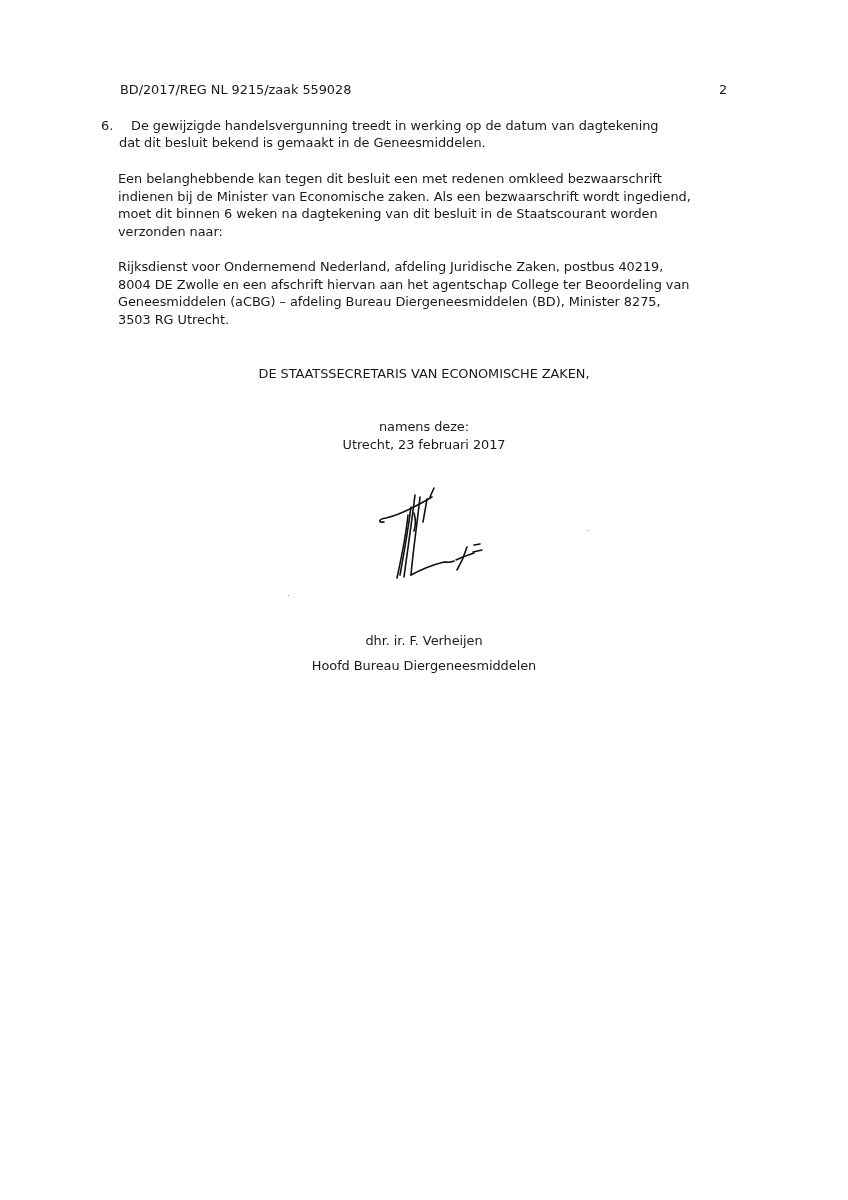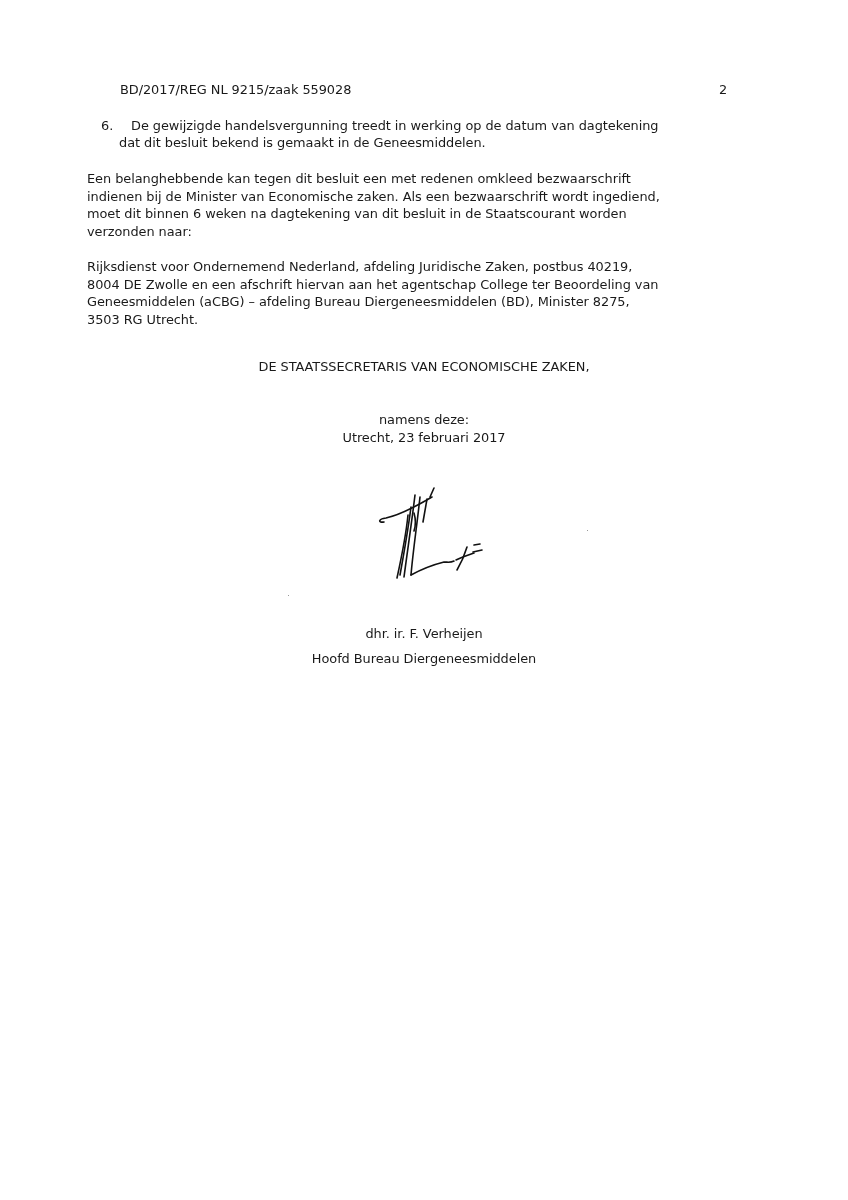--- a/index.html
+++ b/index.html
@@ -26,25 +26,26 @@
       position: absolute;
       white-space: nowrap;
       line-height: 17px;
       letter-spacing: -0.05px;
     }
     .ref { left: 101px; top: 81px; margin-left: 19px; }
     .pagenum { left: 719px; top: 81px; }
     .item-num { left: 101px; top: 117px; }
     .item-l1 { left: 119px; top: 117px; margin-left: 12px; }
     .item-l2 { left: 119px; top: 134px; }
-    .p { left: 87px; text-align: center; }
+    .p { left: 118px; text-align: center; }
     .center {
       left: 0;
       width: 848px;
       text-align: center;
+      margin-top: 7px;
     }
     .signature {
       position: absolute;
       left: 370px;
       top: 485px;
       width: 140px;
       height: 100px;
     }
     .dot {
       position: absolute;

